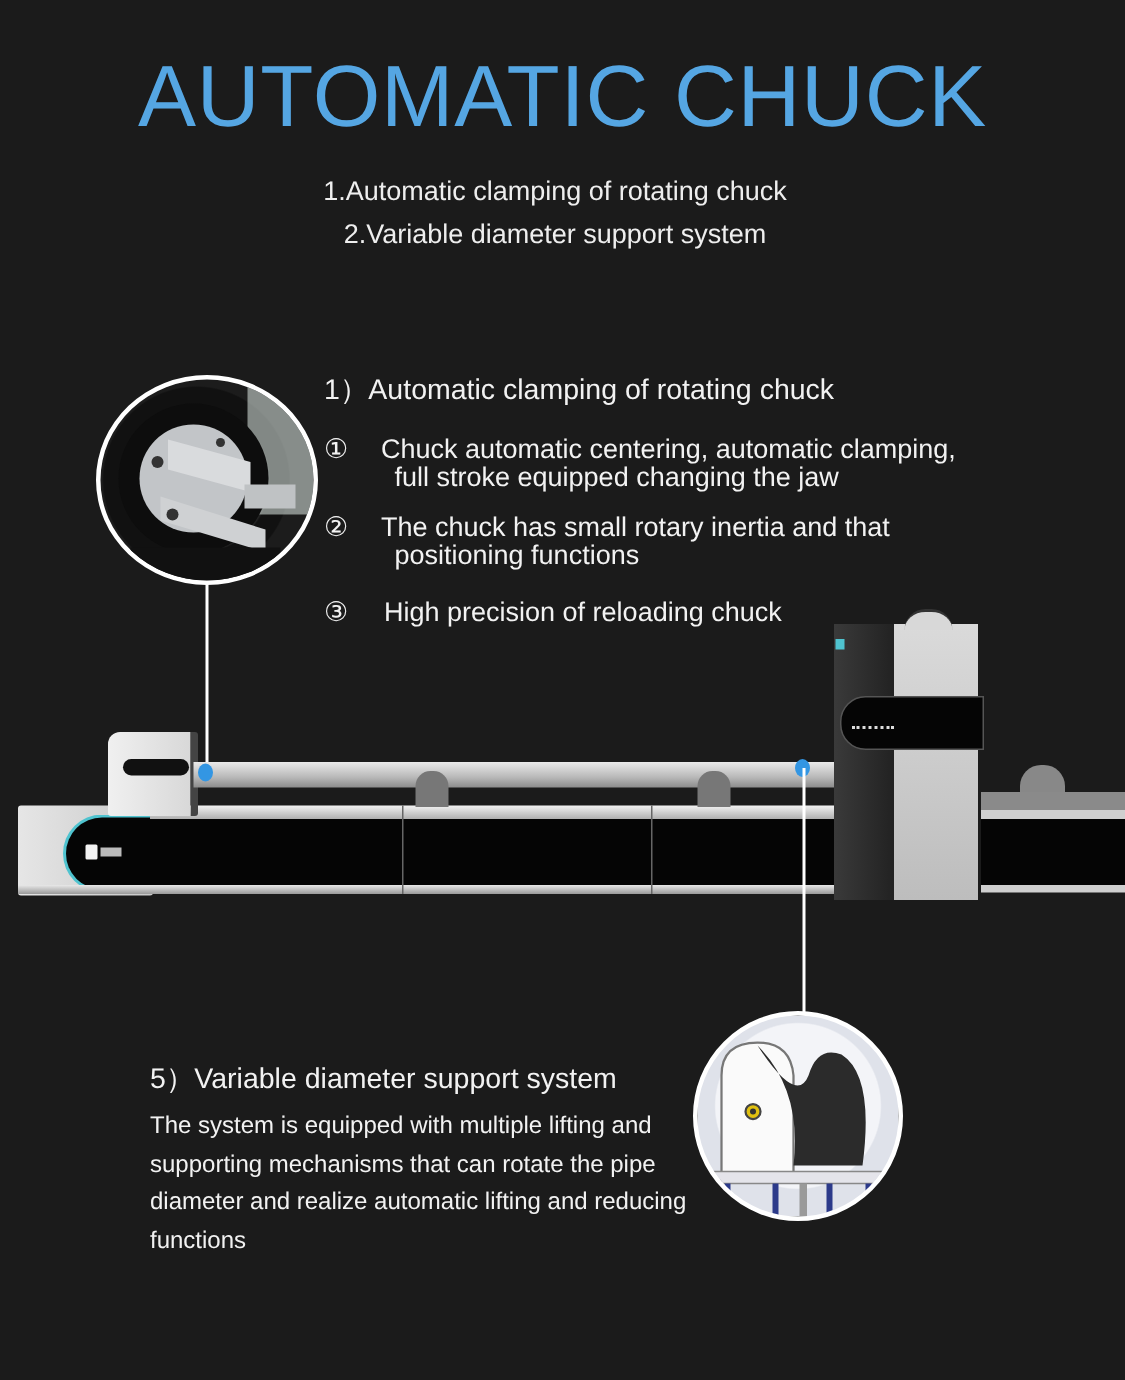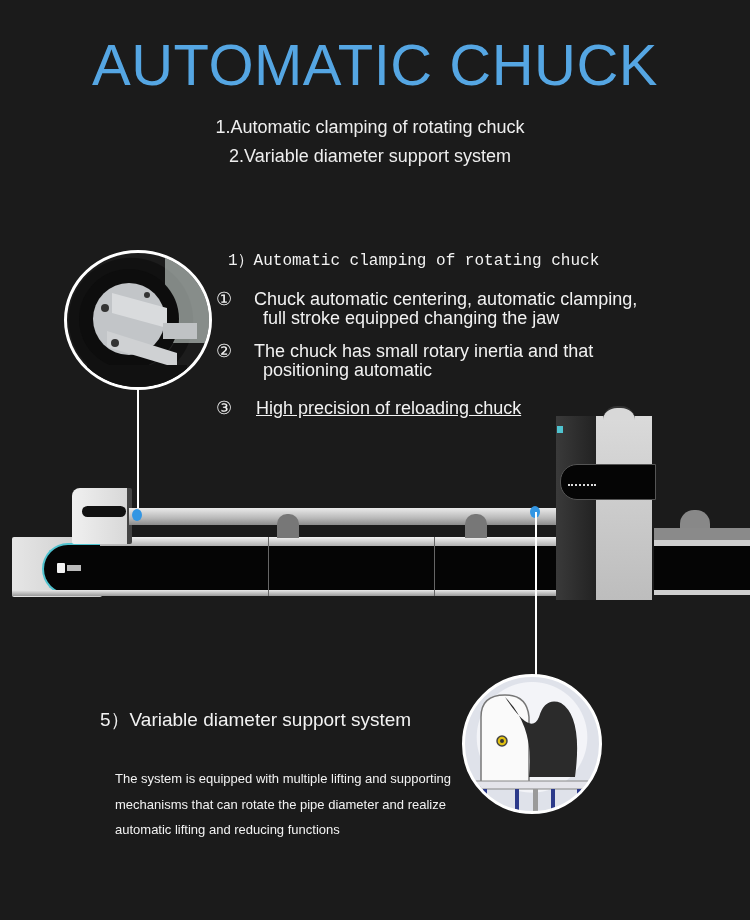--- a/index.html
+++ b/index.html
@@ -2,31 +2,31 @@
 <html><head>
 <meta charset="utf-8">
 <style>
   html, body { margin:0; padding:0; }
   body { width:750px; height:920px; background:#1b1b1b; position:relative; overflow:hidden; font-family:"Liberation Sans", sans-serif; color:#f2f2f2; }
   .abs { position:absolute; }
   #title { left:0; width:750px; top:30px; text-align:center; font-size:58px; color:#55a6e3; letter-spacing:0.5px; line-height:70px; }
   .sub { left:0; width:750px; text-align:center; font-size:18px; color:#eeeeee; line-height:22px; }
   #sub1 { top:116px; left:-5px; }
   #sub2 { top:145px; left:-5px; }
-  #s1-head { left:228px; top:249px; font-size:16px; line-height:24px;font-family:Liberation Mono, monospace; }
+  #s1-head { left:216px; top:249px; font-size:19px; line-height:24px; }
   .item { left:216px; font-size:18px; line-height:19px; }
   .item .num { position:absolute; left:0; top:0; width:20px; }
   .item .txt { position:absolute; left:38px; top:0; width:440px; }
   .item .txt2 { position:absolute; left:47px; top:19px; width:440px; }
   #i1 { top:290px; }
   #i2 { top:342px; }
   #i3 { top:399px; }
-  #i3 .txt { left:40px;text-decoration:underline; }
+  #i3 .txt { left:40px; }
   #s2-head { left:100px; top:708px; font-size:19px; line-height:24px; }
-  #s2-body { left:115px; top:738px; width:360px; font-size:13px; line-height:25.5px;margin-top:28px; }
+  #s2-body { left:100px; top:738px; width:360px; font-size:16px; line-height:25.5px; }
   
   .circle { border-radius:50%; border:3px solid #ffffff; overflow:hidden; box-sizing:border-box; }
   #chuck-circle { left:64px; top:250px; width:148px; height:140px; background:radial-gradient(circle at 45% 50%, #d7d9db 0 22%, #b9bcbf 23% 34%, #222 35% 47%, #111 48% 60%, #1c1c1c 61%); }
   #support-circle { left:462px; top:674px; width:140px; height:140px; background:radial-gradient(circle at 50% 45%, #f3f4f8 0 55%, #dfe2ea 56%); }
   .line { background:#ffffff; width:2px; }
   #line1 { left:137px; top:388px; height:128px; }
   #line2 { left:535px; top:512px; height:164px; }
   .dot { width:10px; height:12px; border-radius:50%; background:#3396e3; }
   #dot1 { left:132px; top:509px; }
   #dot2 { left:530px; top:506px; }
@@ -45,21 +45,21 @@
 <div id="s1-head" class="abs">1）Automatic clamping of rotating chuck</div>
 
 <div id="i1" class="abs item">
   <span class="num">①</span>
   <span class="txt">Chuck automatic centering, automatic clamping,</span>
   <span class="txt2">full stroke equipped changing the jaw</span>
 </div>
 <div id="i2" class="abs item">
   <span class="num">②</span>
   <span class="txt">The chuck has small rotary inertia and that</span>
-  <span class="txt2">positioning automatic</span>
+  <span class="txt2">positioning functions</span>
 </div>
 <div id="i3" class="abs item">
   <span class="num">③</span>
   <span class="txt">High precision of reloading chuck</span>
 </div>
 
 <div id="chuck-circle" class="abs circle">
   <svg width="142" height="134" viewBox="0 0 142 134">
     <rect x="0" y="0" width="142" height="134" fill="none"></rect>
     <rect x="98" y="0" width="44" height="90" fill="#cfd8d4" opacity="0.6"></rect>

